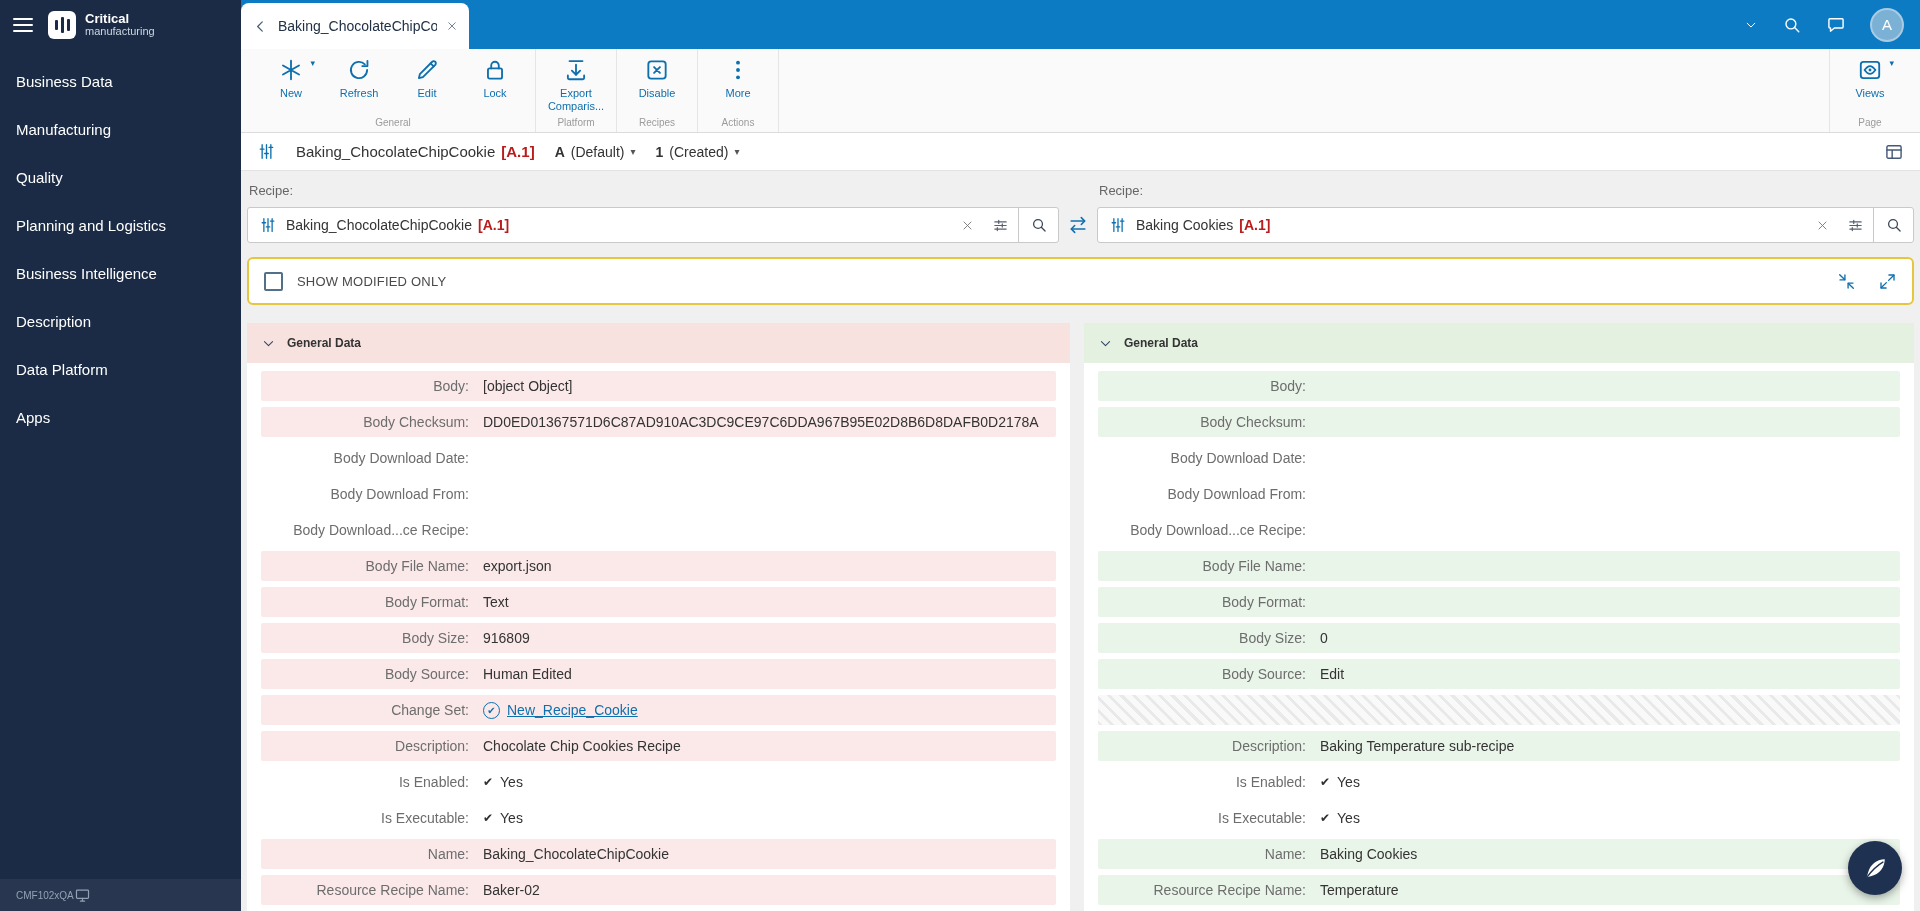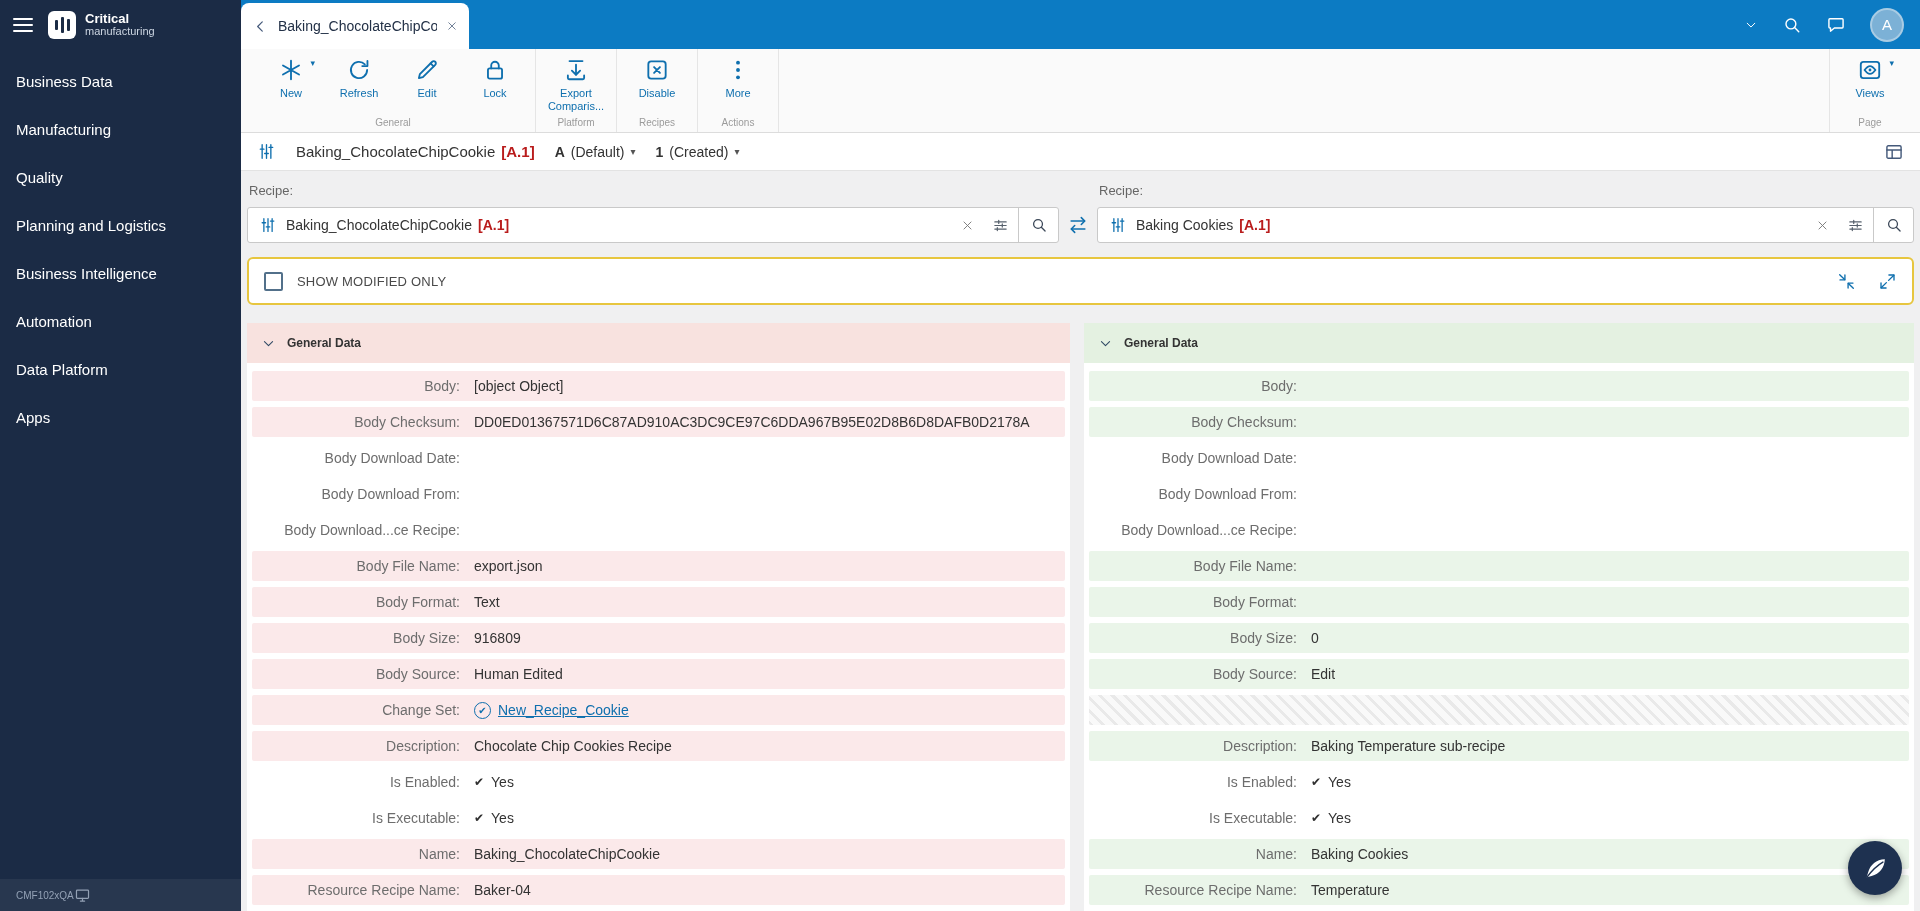--- a/index.html
+++ b/index.html
@@ -106,21 +106,21 @@
   
   .panels{ display:flex; gap:14px; padding:18px 6px 0; flex:1; min-height:0; }
   .panel{ background:#fff; display:flex; flex-direction:column; overflow:hidden; }
   .panel-left{ width:823px; min-width:823px; }
   .panel-right{ flex:1; }
   .phead{ height:40px; min-height:40px; display:flex; align-items:center; gap:11px; padding:0 14px;
           font-size:12px; color:#333; font-weight:bold; cursor:pointer; }
   .panel-left .phead{ background:var(--left-header); }
   .panel-right .phead{ background:var(--right-header); }
   .phead .ic{ width:15px; height:15px; color:#2f4964; font-weight:normal; }
-  .prows{ padding:8px 5px 0; overflow:hidden; }
+  .prows{ padding:8px 14px 0; overflow:hidden; }
   .crow{ height:30px; margin-bottom:6px; display:flex; align-items:center; border-radius:2px; }
   .panel-left .crow.modified{ background:var(--left-tint); }
   .panel-right .crow.modified{ background:var(--right-tint); }
   .crow.missing{ background:repeating-linear-gradient(45deg,#e9e9e9 0 3px,#f9f9f9 3px 9px); }
   .crow-label{ flex:0 0 208px; text-align:right; font-size:14px; color:#6d6d6d; margin-right:14px; white-space:nowrap; }
   .crow-value{ font-size:14px; color:#333; display:flex; align-items:center; gap:7px; white-space:nowrap; overflow:hidden; }
   .check-icon{ font-size:12px; color:#2f2f2f; }
   .circle-check{ width:17px; height:17px; min-width:17px; border:1.5px solid var(--accent); border-radius:50%;
                  display:inline-flex; align-items:center; justify-content:center; font-size:10px; color:var(--accent); }
   .link{ color:var(--accent); cursor:pointer;text-decoration:underline; }
@@ -154,21 +154,21 @@
           <em>manufacturing</em>
         </span>
       </div>
     </div>
     <nav class="sidebar-nav">
         <div class="nav-item">Business Data</div>
         <div class="nav-item">Manufacturing</div>
         <div class="nav-item">Quality</div>
         <div class="nav-item">Planning and Logistics</div>
         <div class="nav-item">Business Intelligence</div>
-        <div class="nav-item">Automation</div>
+        <div class="nav-item">Description</div>
         <div class="nav-item">Data Platform</div>
         <div class="nav-item">Apps</div>
       </nav>
     <div class="sidebar-footer">
       <span>CMF102xQA</span>
       <span class="ic">
           <svg viewBox="0 0 24 24">
             <rect x="3.5" y="4.5" width="17" height="11.5" rx="1.2"></rect>
             <path d="M9 19.8h6M12 16v3.8"></path>
           </svg>
@@ -540,21 +540,21 @@
             </div>
             <div class="crow modified">
               <span class="crow-label">Name:</span>
               <span class="crow-value">
                 <span>Baking_ChocolateChipCookie</span>
               </span>
             </div>
             <div class="crow modified">
               <span class="crow-label">Resource Recipe Name:</span>
               <span class="crow-value">
-                <span>Baker-04</span>
+                <span>Baker-02</span>
               </span>
             </div>
           </div>
       </section>
       <section class="panel panel-right">
         <header class="phead">
           <span class="ic">
               <svg viewBox="0 0 24 24">
                 <path d="M5.5 9l6.5 6.5L18.5 9"></path>
               </svg>

